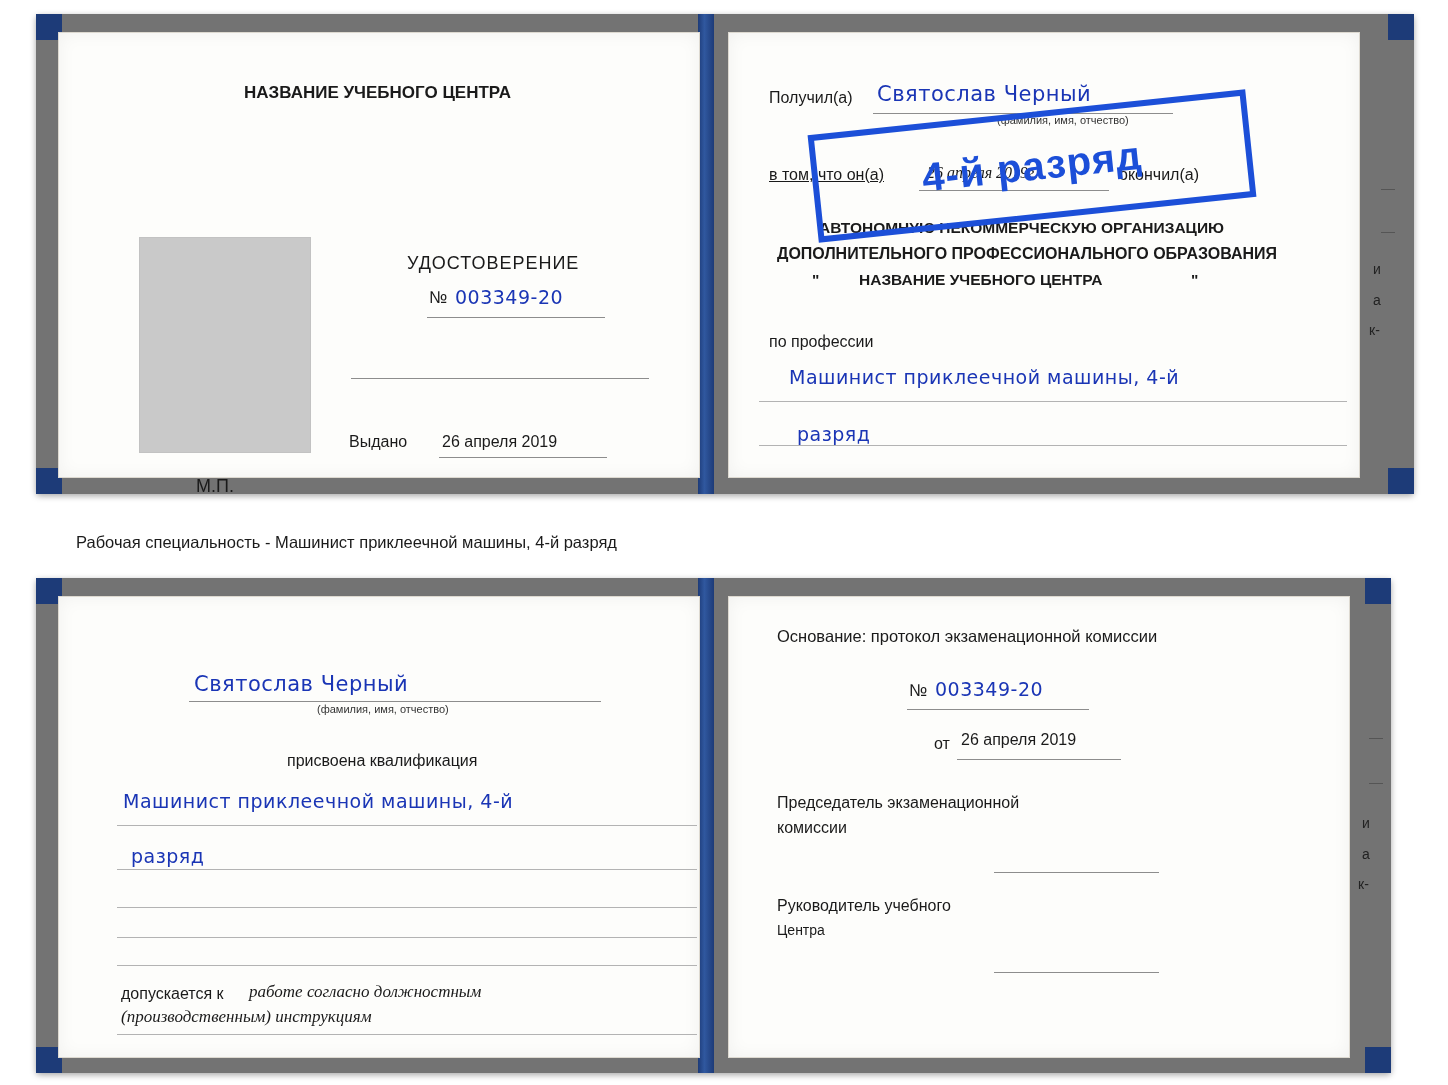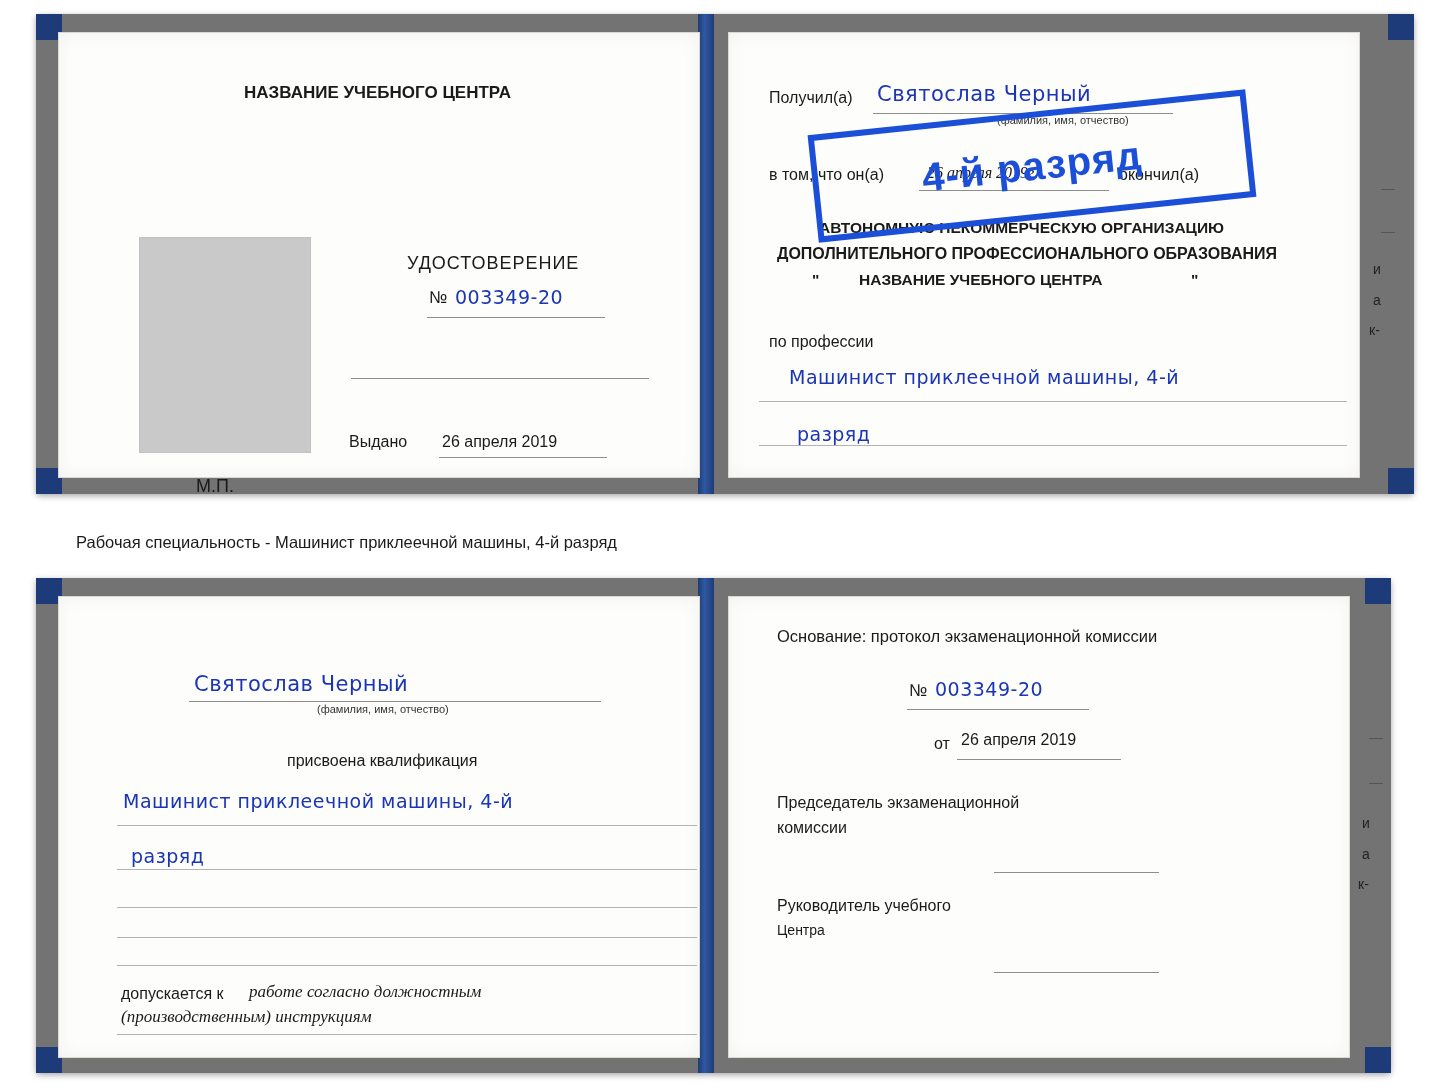--- a/index.html
+++ b/index.html
@@ -115,21 +115,21 @@
 
     <div class="t print" style="left:137px;top:443px;font-size:18px;">М.П.</div>
   </div>
 
   <div class="page" style="left:692px;top:18px;width:630px;height:444px;">
     <div class="t print" style="left:40px;top:56px;font-size:16px;">Получил(а)</div>
     <div class="t hand" style="left:148px;top:49px;font-size:21px;">Святослав Черный</div>
     <div class="line" style="left:144px;top:80px;width:300px;"></div>
     <div class="t tiny" style="left:268px;top:81px;">(фамилия, имя, отчество)</div>
 
-    <div class="t print" style="left:40px;top:133px;font-size:16px;">в том, что он(а)</div>
+    <div class="t print" style="left:40px;top:133px;font-size:16px;text-decoration:underline;">в том, что он(а)</div>
     <div class="t handser" style="left:198px;top:131px;font-size:16px;">26 апреля 2019г.</div>
     <div class="line" style="left:190px;top:157px;width:190px;"></div>
     <div class="t print" style="left:390px;top:133px;font-size:16px;">окончил(а)</div>
 
     <div class="t print bold" style="left:90px;top:186px;font-size:15.5px;">АВТОНОМНУЮ НЕКОММЕРЧЕСКУЮ ОРГАНИЗАЦИЮ</div>
     <div class="t print bold" style="left:48px;top:212px;font-size:16px;">ДОПОЛНИТЕЛЬНОГО ПРОФЕССИОНАЛЬНОГО ОБРАЗОВАНИЯ</div>
     <div class="t print bold" style="left:83px;top:238px;font-size:15.5px;">"</div>
     <div class="t print bold" style="left:130px;top:238px;font-size:15.5px;">НАЗВАНИЕ УЧЕБНОГО ЦЕНТРА</div>
     <div class="t print bold" style="left:462px;top:238px;font-size:15.5px;">"</div>
 

